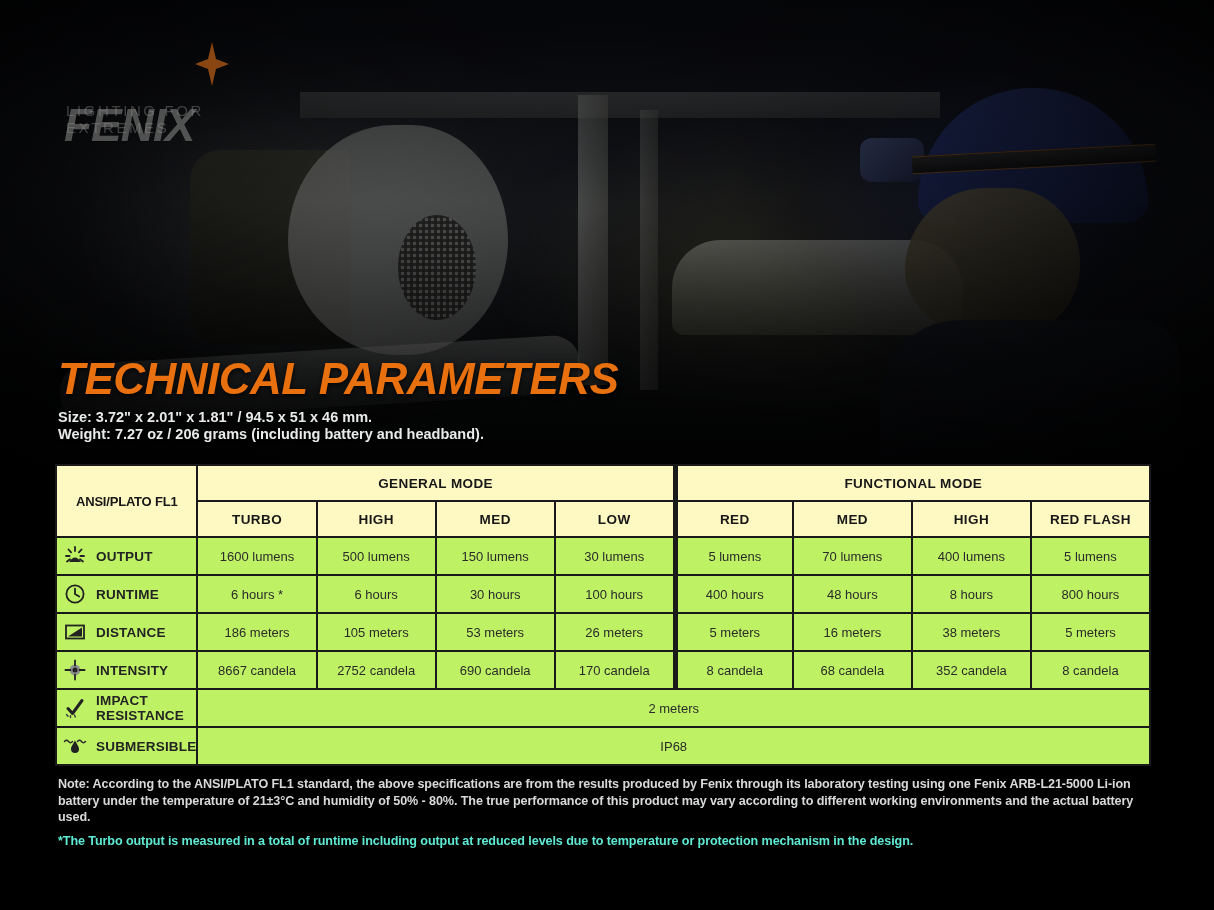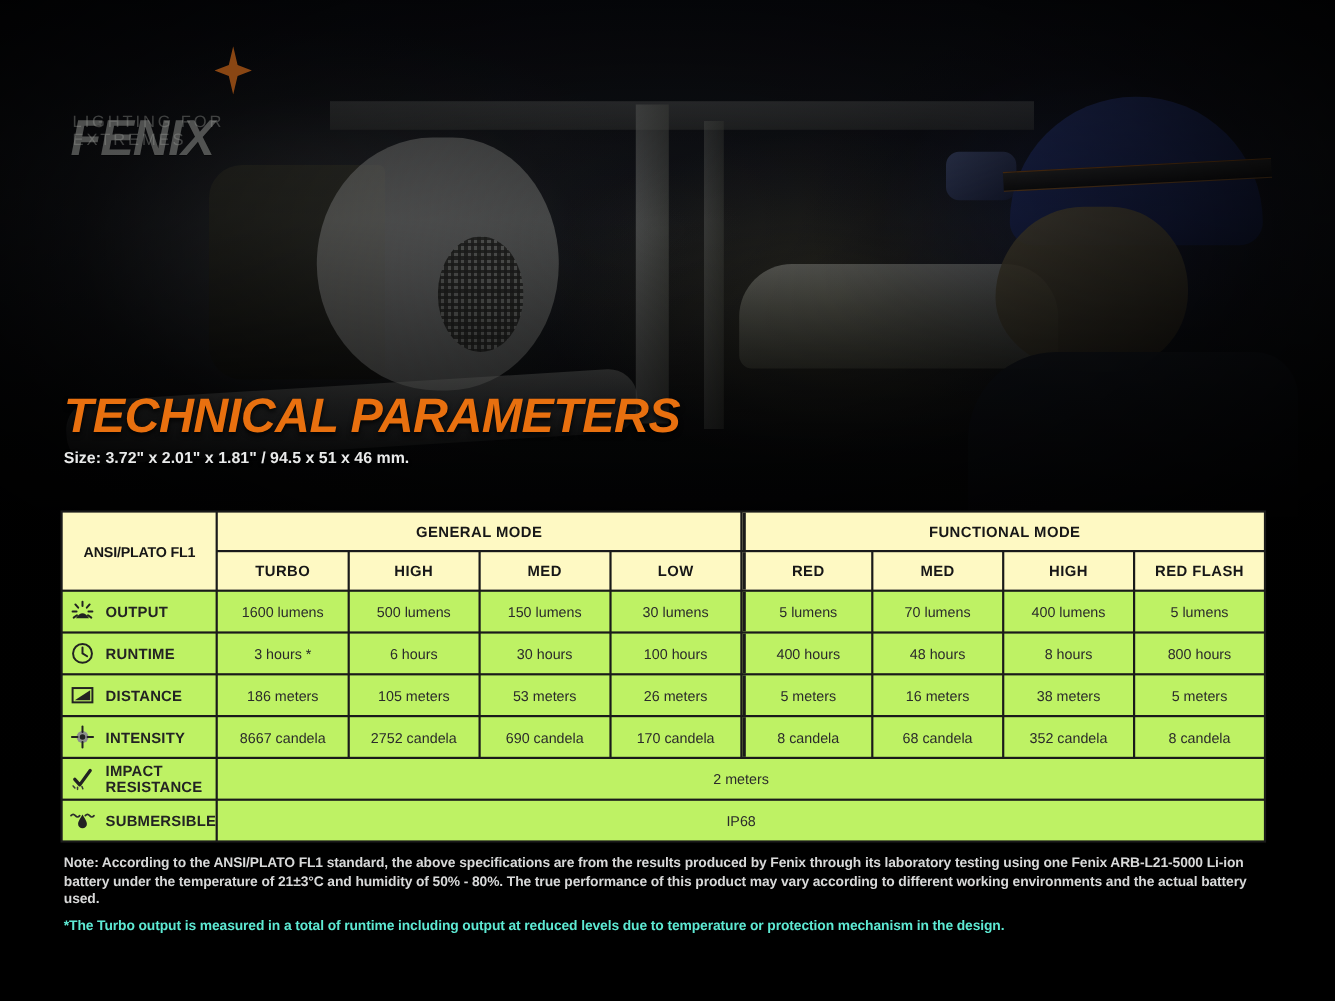--- a/index.html
+++ b/index.html
@@ -304,20 +304,21 @@
     </svg>
   </span>
   <div class="logo-word">FENIX</div>
   <div class="logo-tag">LIGHTING FOR EXTREMES</div>
 </div>
 
 <div id="title">TECHNICAL PARAMETERS</div>
 
 <div id="specs">
   <div>Size: 3.72" x 2.01" x 1.81" / 94.5 x 51 x 46 mm.</div>
+  <div>Weight: 7.27 oz / 206 grams (including battery and headband).</div>
 </div>
 
 <table id="spec-table">
   <thead>
     <tr>
       <th class="hdr ansi" rowspan="2" style="width:128px">ANSI/PLATO FL1</th>
       <th class="hdr hdr-group" colspan="4">GENERAL MODE</th>
       <th class="hdr hdr-group grp-edge" colspan="4">FUNCTIONAL MODE</th>
     </tr>
     <tr>
@@ -368,21 +369,21 @@
         <span class="rl-inner">
           <span class="ricon">
             <svg viewBox="0 0 24 24" width="24" height="24" aria-hidden="true">
               <circle cx="12" cy="12" r="8.6" fill="none" stroke="#222" stroke-width="1.8"></circle>
               <path d="M12 6.6 V12 l4.2 2.6" fill="none" stroke="#222" stroke-width="1.8" stroke-linecap="round"></path>
             </svg>
           </span>
           <span>RUNTIME</span>
         </span>
       </td>
-      <td class="val">3 hours *</td>
+      <td class="val">6 hours *</td>
       <td class="val">6 hours</td>
       <td class="val">30 hours</td>
       <td class="val">100 hours</td>
       <td class="val grp-edge">400 hours</td>
       <td class="val">48 hours</td>
       <td class="val">8 hours</td>
       <td class="val">800 hours</td>
     </tr>
 
     <tr>

